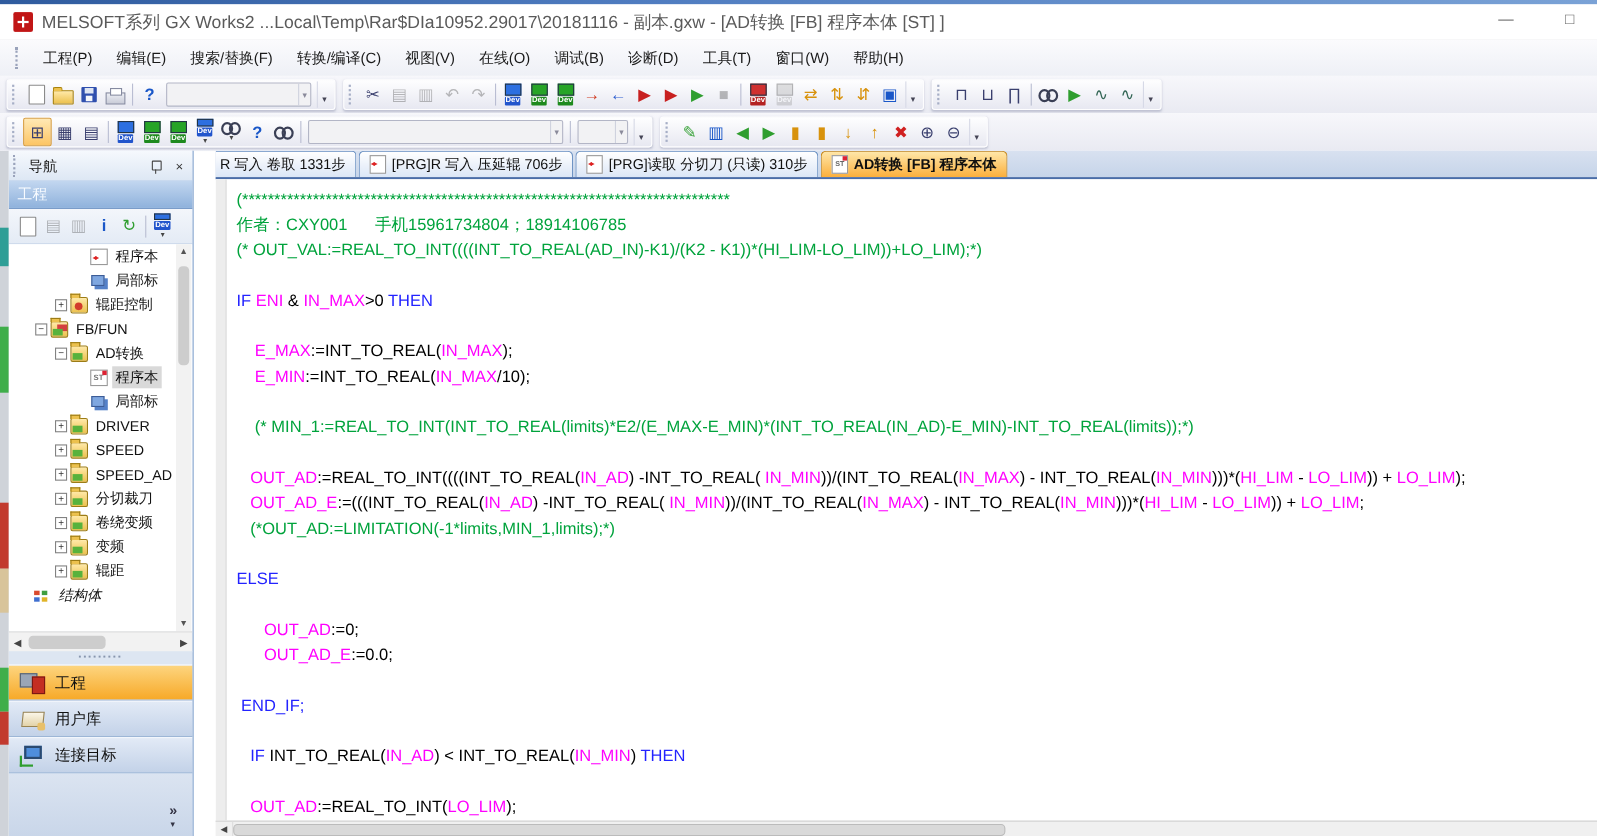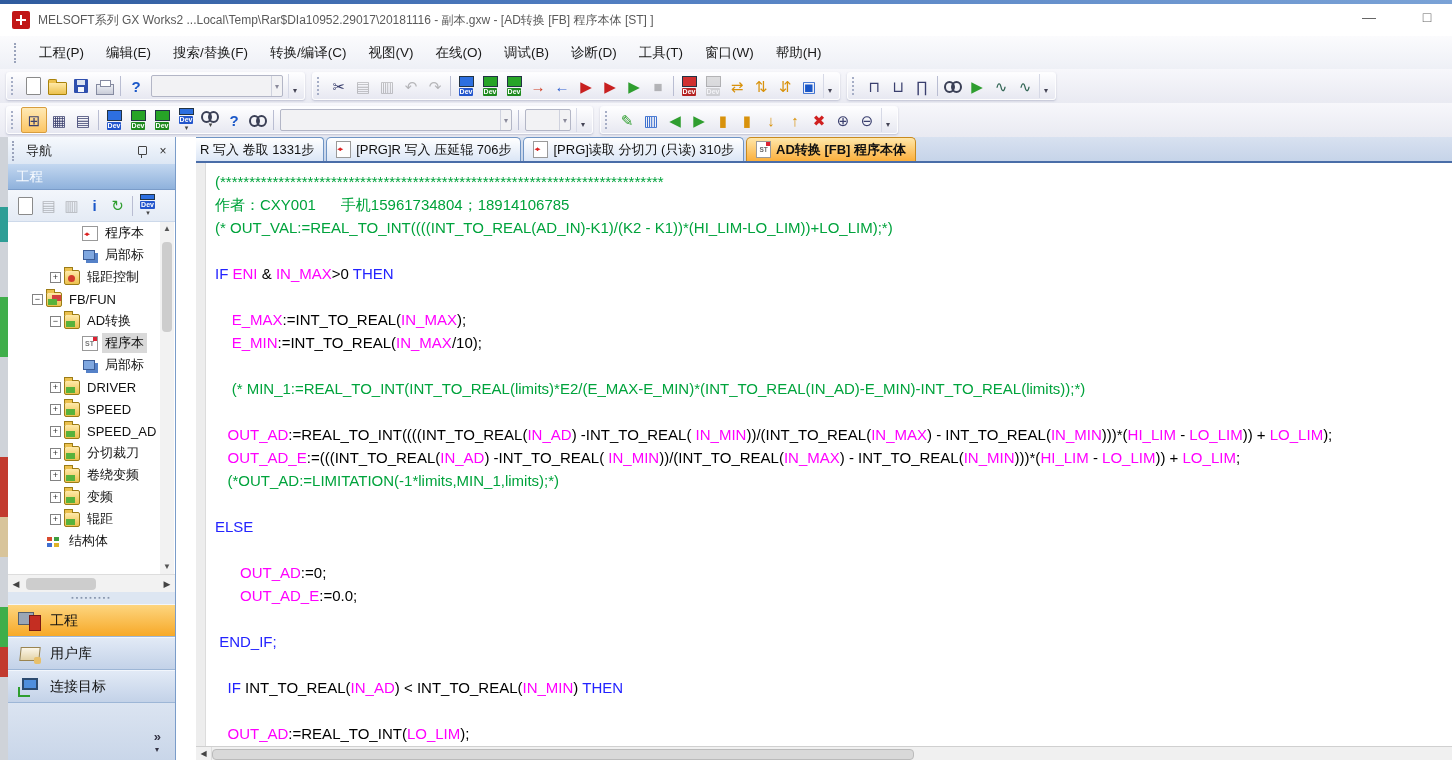--- a/index.html
+++ b/index.html
@@ -4,21 +4,21 @@
 <style>
   html,body{margin:0;padding:0}
   body{width:1452px;height:760px;overflow:hidden;position:relative;
        font-family:"Liberation Sans","DejaVu Sans",sans-serif;background:#fff;font-size:13px;color:#222}
   .abs{position:absolute}
   
   #topstrip{left:0;top:0;width:1452px;height:4px;background:linear-gradient(90deg,#2f5b9e,#4f7cc0 40%,#7aa2d6)}
   #titlebar{left:0;top:4px;width:1452px;height:32px;background:#fff;border-bottom:1px solid #e3e3e3;display:flex;align-items:center}
   #melsoft-ic{width:18px;height:18px;margin:0 8px 0 12px;border-radius:2px;
     background:linear-gradient(#fff,#fff) center/10px 2px no-repeat,linear-gradient(#fff,#fff) center/2px 10px no-repeat,#c11616;flex:none}
-  #title-text{font-size:12px;color:#5a5a5a;white-space:nowrap;overflow:hidden}
+  #title-text{font-size:16px;color:#5a5a5a;white-space:nowrap;overflow:hidden}
   .wbtn{position:absolute;top:6px;width:34px;height:24px;text-align:center;line-height:22px;color:#666;font-size:14px}
   #btn-min{left:1352px}#btn-max{left:1410px}
   
   #menubar{left:0;top:36px;width:1452px;height:33px;background:linear-gradient(#fbfbfd,#eef0f6);display:flex;align-items:center;padding-left:14px;box-sizing:border-box}
   .grip{width:4px;height:20px;border-left:2px dotted #9aa3bb;margin-right:8px;flex:none}
   .menu-item{padding:4px 11px;font-size:13.5px;color:#1a1a1a;white-space:nowrap}
   
   .tbrow{left:0;width:1452px;height:34px;background:linear-gradient(#f7f7fb,#e9eaf2);display:flex;align-items:center;padding-left:6px;box-sizing:border-box}
   #tb1{top:69px}#tb2{top:103px}
   .tb-group{display:flex;align-items:center;background:linear-gradient(#fefeff,#e7e8f1);border:1px solid #fdfdfe;border-radius:3px;box-shadow:0 1px 2px rgba(110,115,150,.35);padding:1px 3px;margin-right:7px;height:28px;box-sizing:border-box}
@@ -491,21 +491,21 @@
       <div class="trow" style="padding-left: 42px;">
         <div class="texp">+</div>
         <div class="ti ti-folder"></div>
         <span class="tlabel">变频</span>
       </div>
       <div class="trow" style="padding-left: 42px;">
         <div class="texp">+</div>
         <div class="ti ti-folder"></div>
         <span class="tlabel">辊距</span>
       </div>
-      <div class="trow" style="padding-left: 24px;">
+      <div class="trow" style="padding-left: 8px; font-style: italic;">
         <div class="texp-sp"></div>
         <div class="ti ti-struct"></div>
         <span class="tlabel">结构体</span>
       </div>
     </div>
   <div id="tree-vsb">
     <div class="arr" style="top:0">▲</div>
     <div class="thumb"></div>
     <div class="arr" style="bottom:0">▼</div>
   </div>

